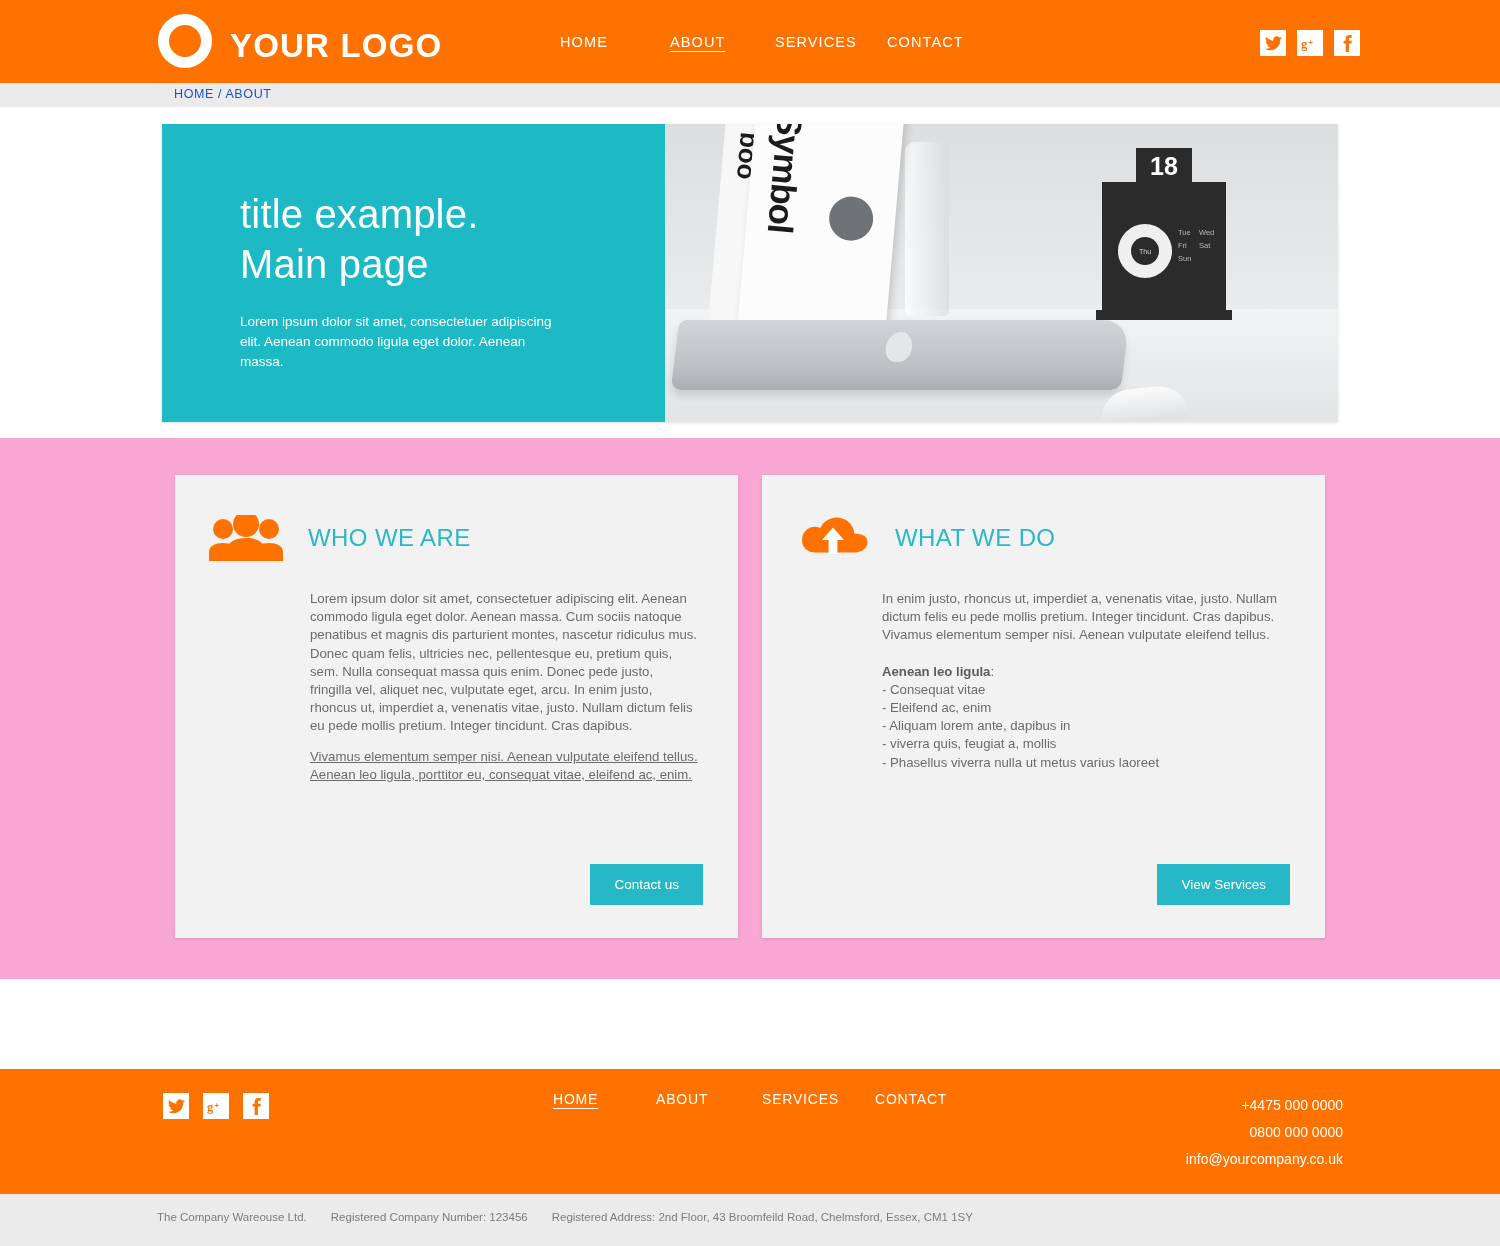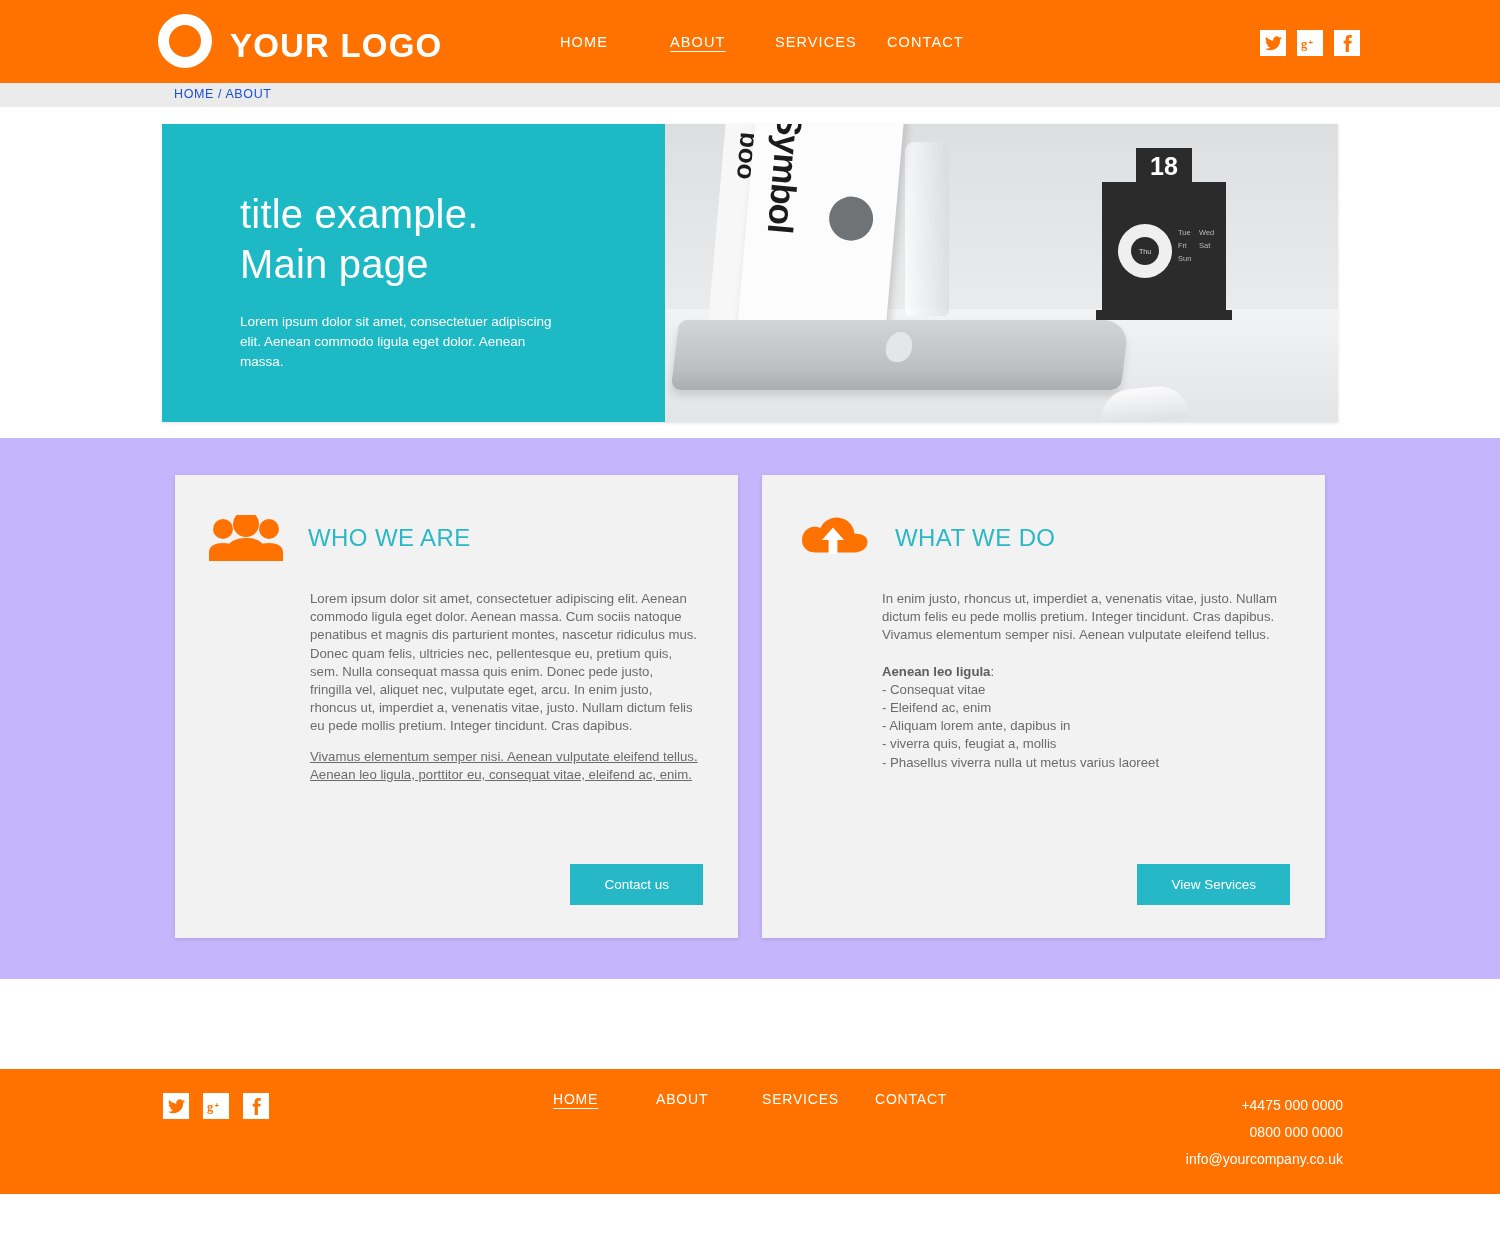--- a/index.html
+++ b/index.html
@@ -168,21 +168,21 @@
   }
   .ph-mouse {
     position: absolute; right: 150px; bottom: 0px; width: 88px; height: 34px;
     background: linear-gradient(180deg,#fbfbfb,#dfe1e3);
     border-radius: 40px 40px 6px 6px; transform: rotate(-6deg);
   }
 
   
   .cards-zone {
     position: absolute; top: 438px; left: 0; width: 1500px; height: 541px;
-    background: #c4b5fd;
+    background: #f9a8d4;
   }
   .card {
     position: absolute; top: 37px; width: 563px; height: 463px;
     background: #f2f2f2; box-shadow: 0 1px 4px rgba(0,0,0,0.13);
   }
   .card-left { left: 175px; }
   .card-right { left: 762px; }
   .card-head {
     display: flex; align-items: center; gap: 22px;
     padding: 37px 0 0 31px;
@@ -198,21 +198,21 @@
   .card-right .card-body { padding-left: 120px; }
   .card-body p { margin-bottom: 0; }
   .card-body p.gap { margin-top: 12px; text-decoration: underline; }
   .card-body .b-head { font-weight: bold; color: #5e5e5e; margin-top: 18px; }
   .card-body ul { list-style: none; }
   .card-body ul li { white-space: nowrap; }
   .card-btn {
     position: absolute; bottom: 33px; right: 35px;
     background: #26b8c6; color: #ffffff; border: none;
     font-family: "Liberation Sans", sans-serif; font-size: 13.5px;
-    padding: 13px 34px; cursor: pointer;
+    padding: 13px 24px; cursor: pointer;
   }
 
   
   .white-gap {
     position: absolute; top: 979px; left: 0; width: 1500px; height: 90px;
     background: #ffffff;
   }
 
   
   .footer {
@@ -415,14 +415,21 @@
       <a href="#" class="fnav-contact">CONTACT</a>
     </div>
 
     <div class="footer-contact">
       <div>+4475 000 0000</div>
       <div>0800 000 0000</div>
       <div>info@yourcompany.co.uk</div>
     </div>
   </div>
 
+  <div class="legal-bar">
+    <div class="legal-row">
+      <span>The Company Wareouse Ltd.</span>
+      <span>Registered Company Number: 123456</span>
+      <span>Registered Address: 2nd Floor, 43 Broomfeild Road, Chelmsford, Essex, CM1 1SY</span>
+    </div>
+  </div>
 
 </div>
 
 </body></html>

